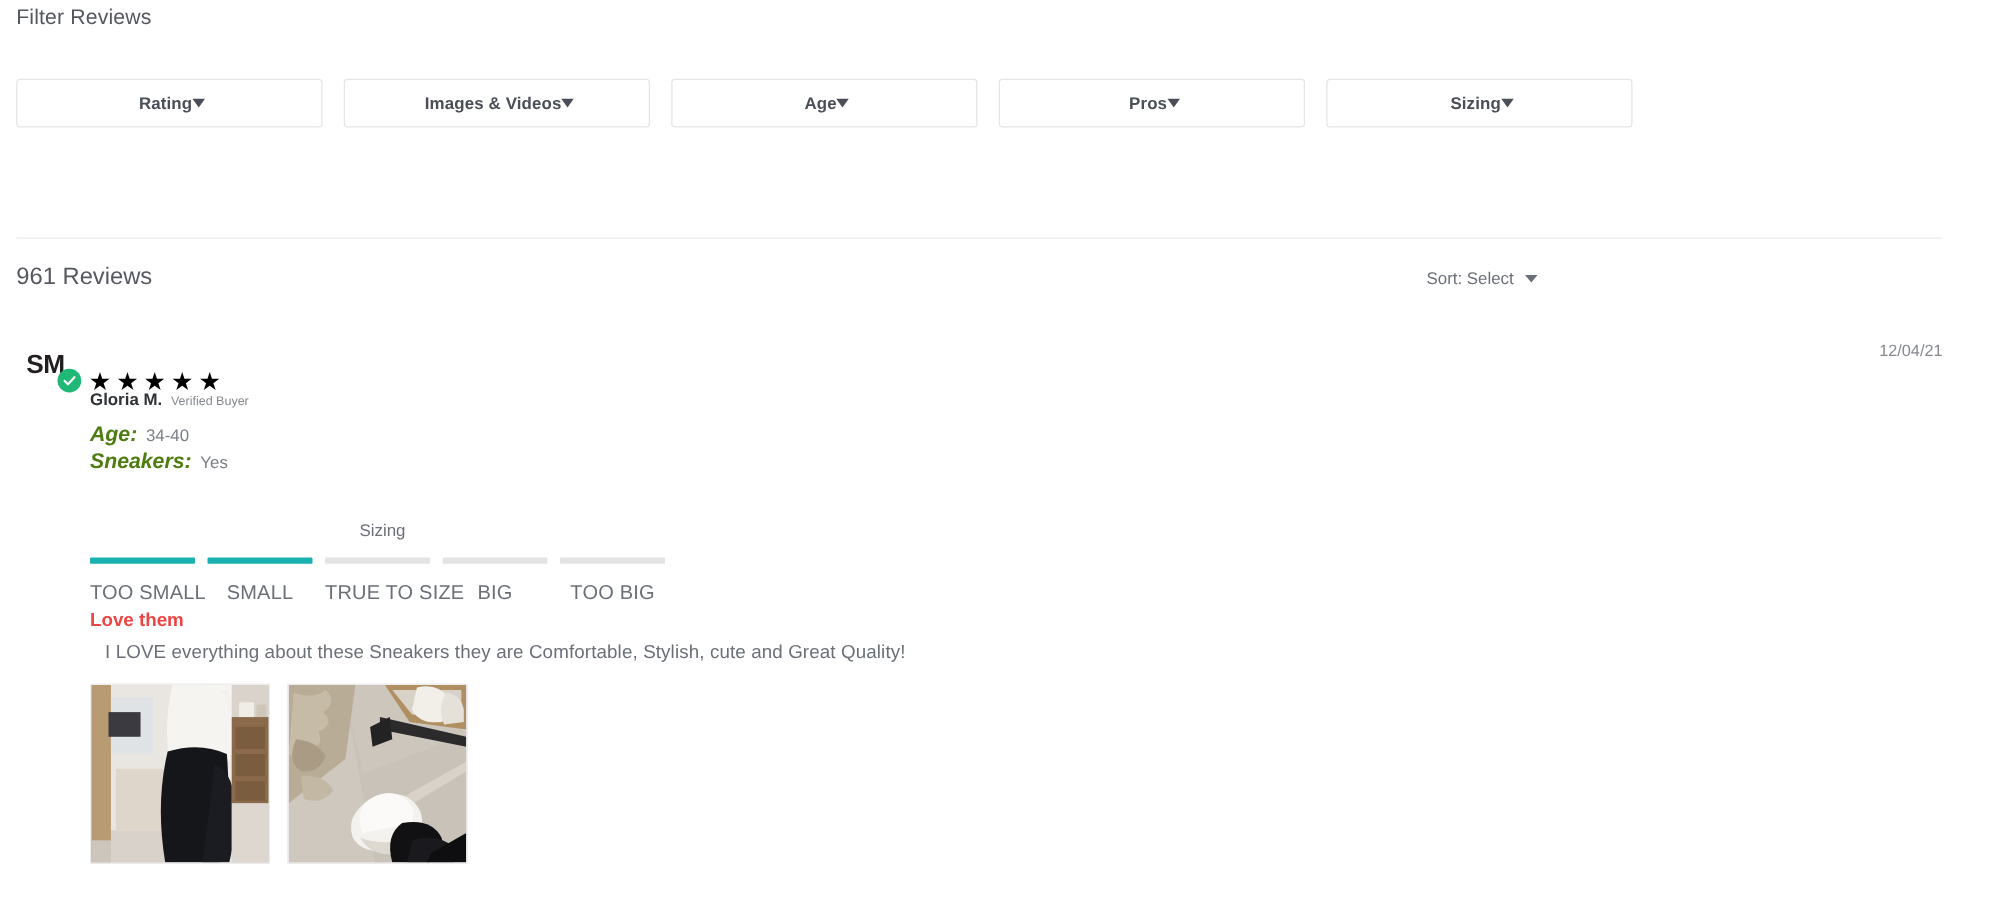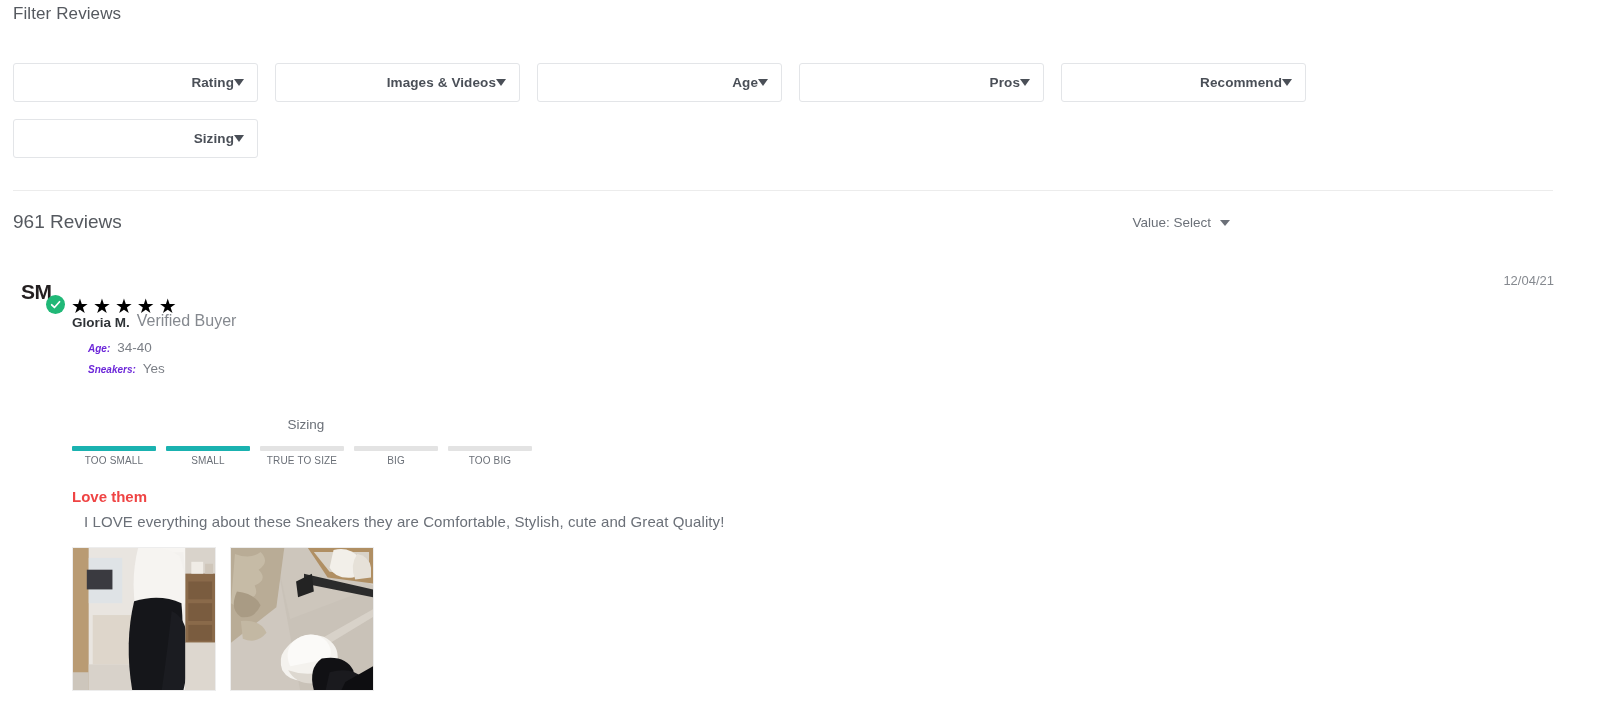--- a/index.html
+++ b/index.html
@@ -19,21 +19,21 @@
   }
   .filter-grid {
     position: absolute; left: 13px; top: 63px;
     width: 1300px;
     display: flex; flex-wrap: wrap; gap: 17px 17px;
   }
   .filter-dd {
     width: 245px; height: 39px;
     border: 1px solid #e3e5e8; border-radius: 3px;
     background: #fff;
-    display: flex; align-items: center; justify-content: flex-end;
+    display: flex; align-items: center; justify-content: center;
     padding: 0 13px 0 17px;
     cursor: pointer;
   }
   .filter-dd .lbl {
     font-size: 13.5px; font-weight: bold; color: #4a4f57; letter-spacing: .1px;
   }
   .caret {
     width: 0; height: 0;
     border-left: 5.5px solid transparent;
     border-right: 5.5px solid transparent;
@@ -78,55 +78,55 @@
     background: #20b877;
     display: flex; align-items: center; justify-content: center;
   }
   .verified-badge svg { display: block; }
 
   .reviewer-line {
     position: absolute; left: 72px; top: 10px;
     display: flex; align-items: flex-end; gap: 7px; margin-top: 40px;
   }
   .reviewer-name { font-size: 13.5px; font-weight: bold; color: #2f3337; }
-  .verified-text { font-size: 16px; color: #85898f; }
+  .verified-text { font-size: 10px; color: #85898f; }
 
   .stars {
     position: absolute; left: 71px; top: 34px;
     display: flex; gap: 4px; line-height: 1;
   }
   .stars .star { font-size: 20px; color: #000; line-height: 1; }
 
   .review-date {
     position: absolute; right: 46px; top: 11px;
     font-size: 13px; color: #85898f;
   }
 
   .attrs { position: absolute; left: 72px; top: 76px; }
   .attr-row {
     display: flex; align-items: baseline; gap: 7px;
     line-height: 19.6px; margin-bottom: .5px;
   }
   .attr-key {
-    font-size: 10px; font-weight: bold; font-style: italic; color: #6d28d9; margin-left: 16px;
+    font-size: 17px; font-weight: bold; font-style: italic; color: #4d7c0f;
   }
   .attr-val { font-size: 13.5px; color: #7b7f86; }
 
   
   .sizing { position: absolute; left: 72px; top: 155px; width: 468px; }
   .sizing-title {
     text-align: center; font-size: 13.5px; color: #6b7078; margin-bottom: 14px;
   }
   .sizing-bars { display: flex; gap: 10px; }
   .sizing-seg { width: 84px; }
   .sizing-seg .bar { height: 5px; border-radius: 1px; background: #e3e3e3; }
   .sizing-seg.on .bar { background: #1ab2b0; }
   .sizing-seg .cap {
-    margin-top: 4px; text-align: center;
-    font-size: 10px; color: #6b7078; letter-spacing: .15px; white-space: nowrap;
+    margin-top: 15px; text-align: center;
+    font-size: 16px; color: #6b7078; letter-spacing: .15px; white-space: nowrap;
   }
 
   
   .review-title {
     position: absolute; left: 72px; top: 226px;
     font-size: 15px; font-weight: bold; color: #ef4444;
   }
   .review-body {
     position: absolute; left: 84px; top: 251px;
     font-size: 15px; color: #6b7078; letter-spacing: .1px;
@@ -158,35 +158,31 @@
     </div>
     <div class="filter-dd">
       <span class="lbl">Age</span>
       <span class="caret"></span>
     </div>
     <div class="filter-dd">
       <span class="lbl">Pros</span>
       <span class="caret"></span>
     </div>
     <div class="filter-dd">
-      <span class="lbl">Recommend</span>
-      <span class="caret"></span>
-    </div>
-    <div class="filter-dd">
       <span class="lbl">Sizing</span>
       <span class="caret"></span>
     </div>
   </div>
 
   <div class="divider"></div>
 
   <div class="reviews-count">961 Reviews</div>
 
   <div class="sort-wrap">
-    <span class="lbl">Value: Select</span>
+    <span class="lbl">Sort: Select</span>
     <span class="caret sm"></span>
   </div>
 
   <div class="review">
 
     <div class="avatar-wrap">
       <span class="avatar-initials">SM</span>
       <span class="verified-badge">
         <svg width="13" height="13" viewBox="0 0 24 24" aria-hidden="true">
           <path d="M5 12.5 L10 17.5 L19.5 7" fill="none" stroke="#ffffff" stroke-width="3.2" stroke-linecap="round" stroke-linejoin="round"></path>

